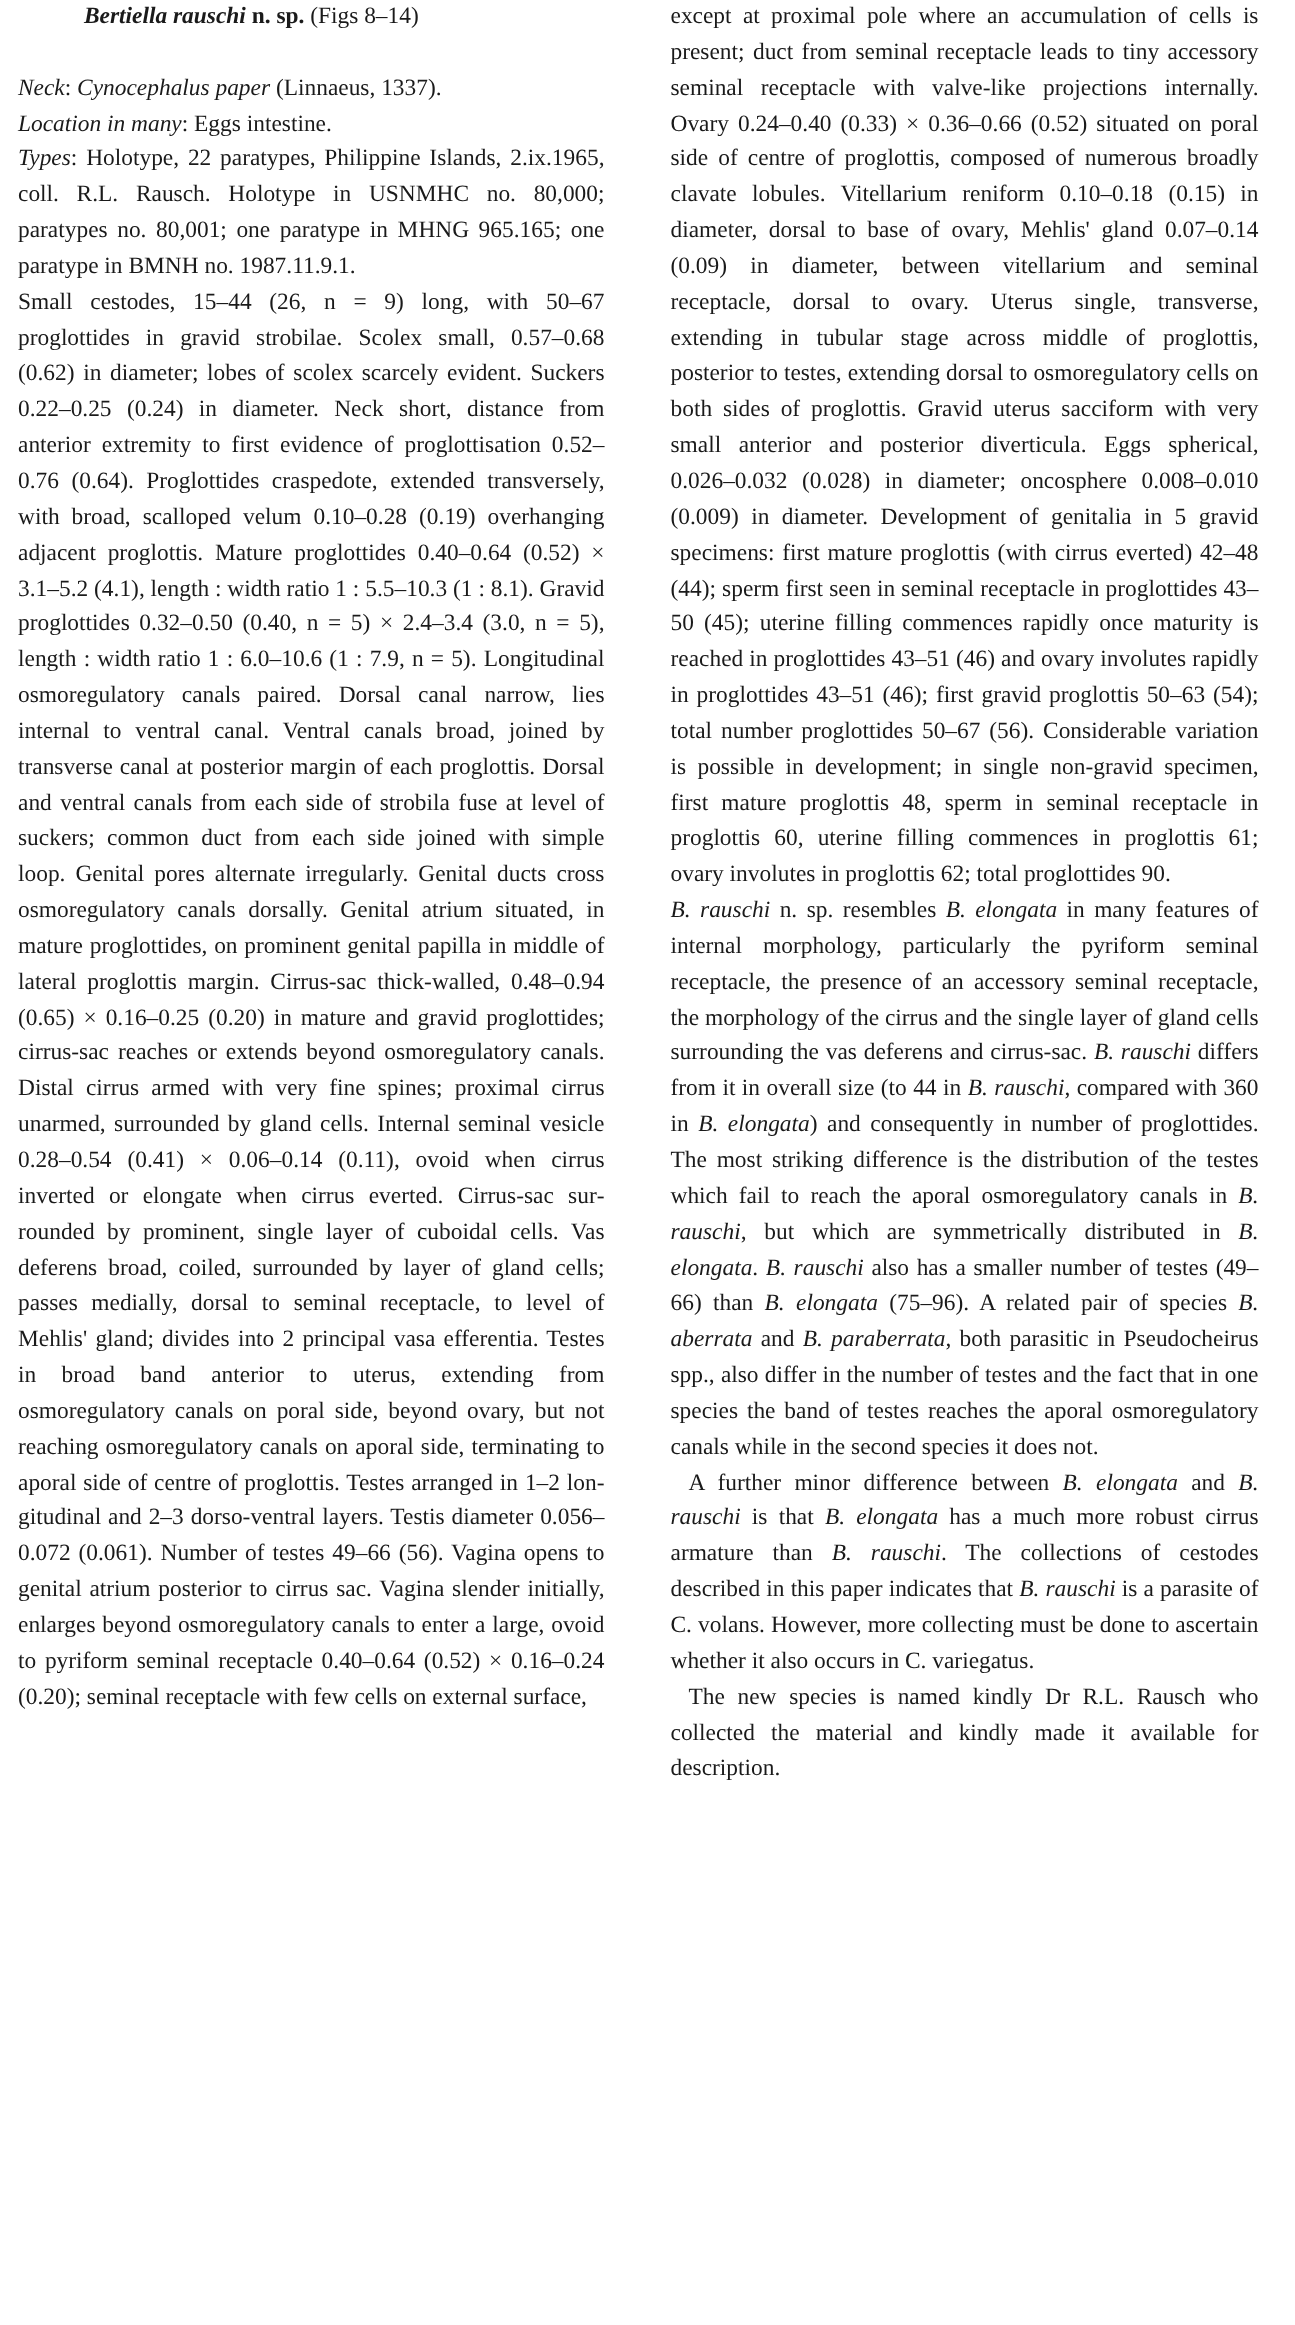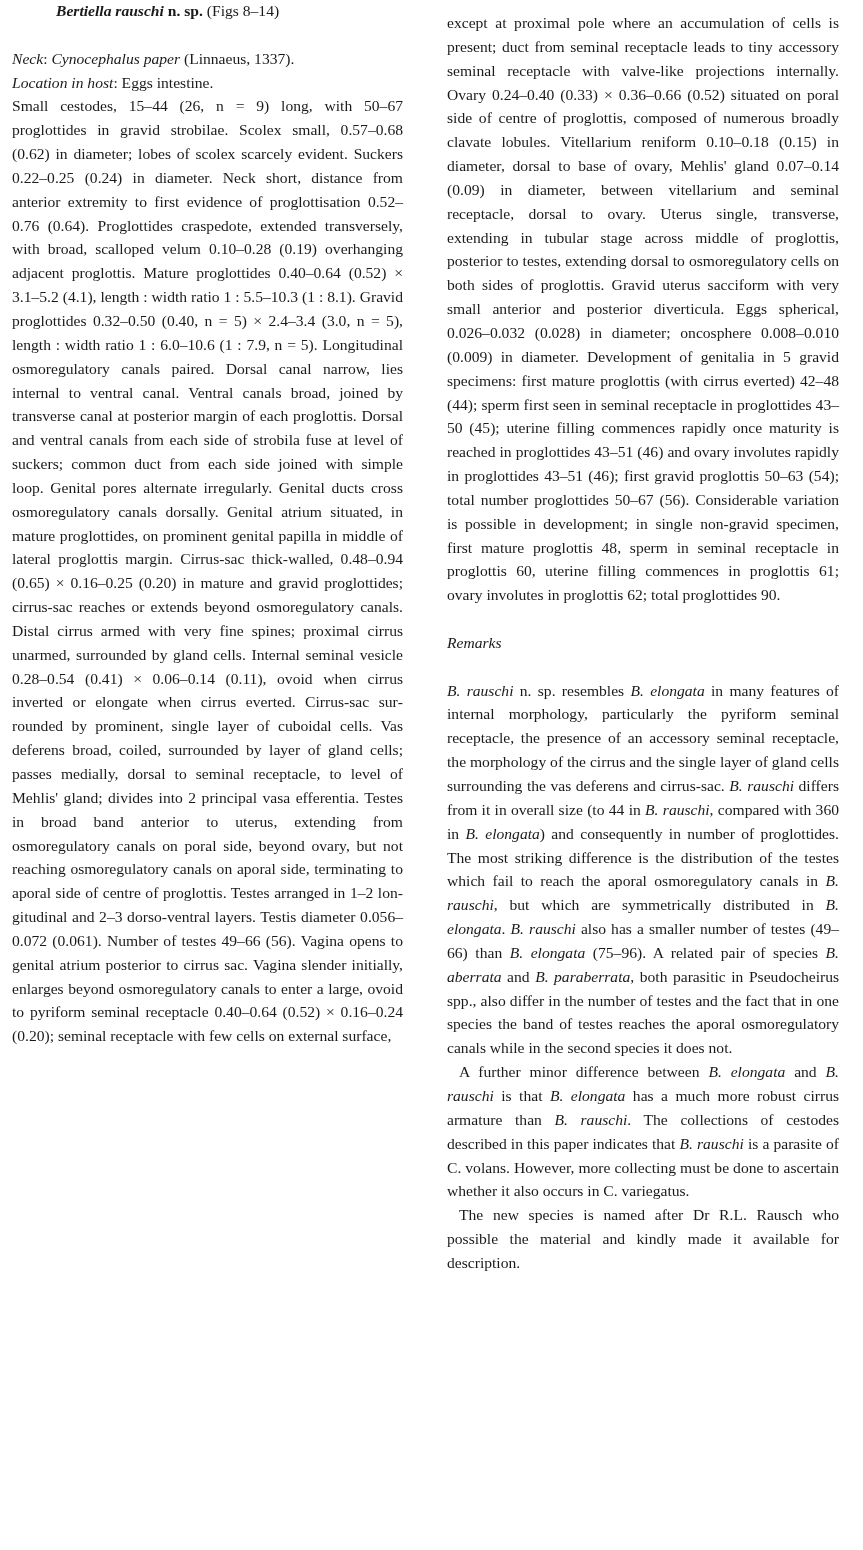--- a/index.html
+++ b/index.html
@@ -3,44 +3,44 @@
 <meta charset="utf-8">
 <style>
   html, body { margin: 0; padding: 0; background: #ffffff; }
   body {
     width: 863px; height: 1550px; position: relative; overflow: hidden;
     font-family: "Liberation Serif", "DejaVu Serif", serif;
     color: #1a1a1a; font-size: 15.6px; line-height: 23.85px;
   }
   .col { position: absolute; top: -1px; text-align: justify; }
   .col-left { left: 12px; width: 391px; }
-  .col-right { left: 447px; width: 392px; margin-top: 12px; }
+  .col-right { left: 447px; width: 392px; }
   p { margin: 0; }
   .heading-species { margin-bottom: 23.85px; margin-left: 44px; }
   .heading-species b { font-weight: bold; }
   .section-title { font-style: italic; margin: 23.85px 0 23.85px 0; }
   .indent { text-indent: 12px; }
   i { font-style: italic; }
   b { font-weight: bold; }
   .bi { font-weight: normal; font-style: italic; }
 </style>
 </head>
 <body>
 
 <div class="col col-left">
   <p class="heading-species"><b class="bi">Bertiella rauschi</b> <b>n. sp.</b> <span>(Figs 8–14)</span></p>
 
   <p><i>Neck</i>: <i>Cynocephalus paper</i><span> (Linnaeus, 1337).</span></p>
-  <p><i>Location in host</i><span>: Eggs intestine.</span></p>
+  <p><i>Location in many</i><span>: Eggs intestine.</span></p>
+  <p><i>Types</i><span>: Holotype, 22 paratypes, Philippine Islands, 2.ix.1965, coll. R.L. Rausch. Holotype in USNMHC no. 80,000; paratypes no. 80,001; one paratype in MHNG 965.165; one paratype in BMNH no. 1987.11.9.1.</span></p>
 
 
   <p>Small cestodes, 15–44 (26, n = 9) long, with 50–67 proglottides in gravid strobilae. Scolex small, 0.57–0.68 (0.62) in diameter; lobes of scolex scarcely evident. Suckers 0.22–0.25 (0.24) in diameter. Neck short, distance from anterior extremity to first evidence of proglottisation 0.52–0.76 (0.64). Proglottides craspedote, extended transversely, with broad, scalloped velum 0.10–0.28 (0.19) overhanging adjacent proglottis. Mature proglottides 0.40–0.64 (0.52) × 3.1–5.2 (4.1), length : width ratio 1 : 5.5–10.3 (1 : 8.1). Gravid proglottides 0.32–0.50 (0.40, n = 5) × 2.4–3.4 (3.0, n = 5), length : width ratio 1 : 6.0–10.6 (1 : 7.9, n = 5). Longitudinal osmoregulatory canals paired. Dorsal canal nar­row, lies internal to ventral canal. Ventral canals broad, joined by transverse canal at posterior margin of each proglottis. Dorsal and ventral canals from each side of strobila fuse at level of suckers; common duct from each side joined with simple loop. Genital pores alternate irre­gularly. Genital ducts cross osmoregulatory canals dorsally. Genital atrium situated, in mature proglottides, on prominent genital papilla in middle of lateral proglottis margin. Cirrus-sac thick-walled, 0.48–0.94 (0.65) × 0.16–0.25 (0.20) in mature and gravid proglottides; cirrus-sac reaches or extends beyond osmoregulatory canals. Distal cirrus armed with very fine spines; proximal cirrus unarmed, surrounded by gland cells. Internal seminal vesicle 0.28–0.54 (0.41) × 0.06–0.14 (0.11), ovoid when cirrus inverted or elongate when cirrus everted. Cirrus-sac sur­rounded by prominent, single layer of cuboidal cells. Vas deferens broad, coiled, surrounded by layer of gland cells; passes medially, dorsal to seminal receptacle, to level of Mehlis' gland; divides into 2 principal vasa efferentia. Testes in broad band anterior to uterus, extending from osmoregulatory canals on poral side, beyond ovary, but not reaching osmoregulatory canals on aporal side, terminating to aporal side of cen­tre of proglottis. Testes arranged in 1–2 lon­gitudinal and 2–3 dorso-ventral layers. Testis diameter 0.056–0.072 (0.061). Number of testes 49–66 (56). Vagina opens to genital atrium pos­terior to cirrus sac. Vagina slender initially, enlarges beyond osmoregulatory canals to enter a large, ovoid to pyriform seminal receptacle 0.40–0.64 (0.52) × 0.16–0.24 (0.20); seminal receptacle with few cells on external surface,</p>
 </div>
 
 <div class="col col-right">
   <p>except at proximal pole where an accumulation of cells is present; duct from seminal receptacle leads to tiny accessory seminal receptacle with valve-like projections internally. Ovary 0.24–0.40 (0.33) × 0.36–0.66 (0.52) situated on poral side of centre of proglottis, composed of numerous broadly clavate lobules. Vitellarium reniform 0.10–0.18 (0.15) in diameter, dorsal to base of ovary, Mehlis' gland 0.07–0.14 (0.09) in diameter, between vitellarium and seminal receptacle, dorsal to ovary. Uterus single, trans­verse, extending in tubular stage across middle of proglottis, posterior to testes, extending dorsal to osmoregulatory cells on both sides of proglottis. Gravid uterus sacciform with very small anterior and posterior diverticula. Eggs spherical, 0.026–0.032 (0.028) in diameter; oncosphere 0.008–0.010 (0.009) in diameter. Development of geni­talia in 5 gravid specimens: first mature proglot­tis (with cirrus everted) 42–48 (44); sperm first seen in seminal receptacle in proglottides 43–50 (45); uterine filling commences rapidly once maturity is reached in proglottides 43–51 (46) and ovary involutes rapidly in proglottides 43–51 (46); first gravid proglottis 50–63 (54); total number proglottides 50–67 (56). Considerable variation is possible in development; in single non-gravid specimen, first mature proglottis 48, sperm in seminal receptacle in proglottis 60, uterine filling commences in proglottis 61; ovary involutes in proglottis 62; total proglottides 90.</p>
 
-  <p class="section-title">Remarks</p>
 
   <p><span class="bi">B. rauschi</span><span> n. sp. resembles </span><span class="bi">B. elongata</span><span> in many features of internal morphology, particularly the pyriform seminal receptacle, the presence of an accessory seminal receptacle, the morphology of the cirrus and the single layer of gland cells sur­rounding the vas deferens and cirrus-sac. </span><span class="bi">B. rauschi</span><span> differs from it in overall size (to 44 in </span><span class="bi">B. rauschi</span><span>, compared with 360 in </span><span class="bi">B. elongata</span><span>) and consequently in number of proglottides. The most striking difference is the distribution of the testes which fail to reach the aporal osmoregula­tory canals in </span><span class="bi">B. rauschi</span><span>, but which are sym­metrically distributed in </span><span class="bi">B. elongata</span><span>. </span><span class="bi">B. rauschi</span><span> also has a smaller number of testes (49–66) than </span><span class="bi">B. elongata</span><span> (75–96). A related pair of species </span><span class="bi">B. aberrata</span><span> and </span><span class="bi">B. paraberrata</span><span>, both parasitic in </span><span class="i">Pseudocheirus</span><span> spp., also differ in the number of testes and the fact that in one species the band of testes reaches the aporal osmoregulatory canals while in the second species it does not.</span></p>
   <p class="indent"><span>A further minor difference between </span><span class="bi">B. elon­gata</span><span> and </span><span class="bi">B. rauschi</span><span> is that </span><span class="bi">B. elongata</span><span> has a much more robust cirrus armature than </span><span class="bi">B. raus­chi</span><span>. The collections of cestodes described in this paper indicates that </span><span class="bi">B. rauschi</span><span> is a parasite of </span><span class="i">C. volans</span><span>. However, more collecting must be done to ascertain whether it also occurs in </span><span class="i">C. varie­gatus</span><span>.</span></p>
-  <p class="indent">The new species is named after Dr R.L. Rausch who possible the material and kindly made it available for description.</p>
+  <p class="indent">The new species is named kindly Dr R.L. Rausch who collected the material and kindly made it available for description.</p>
 </div>
 
 </body></html>

